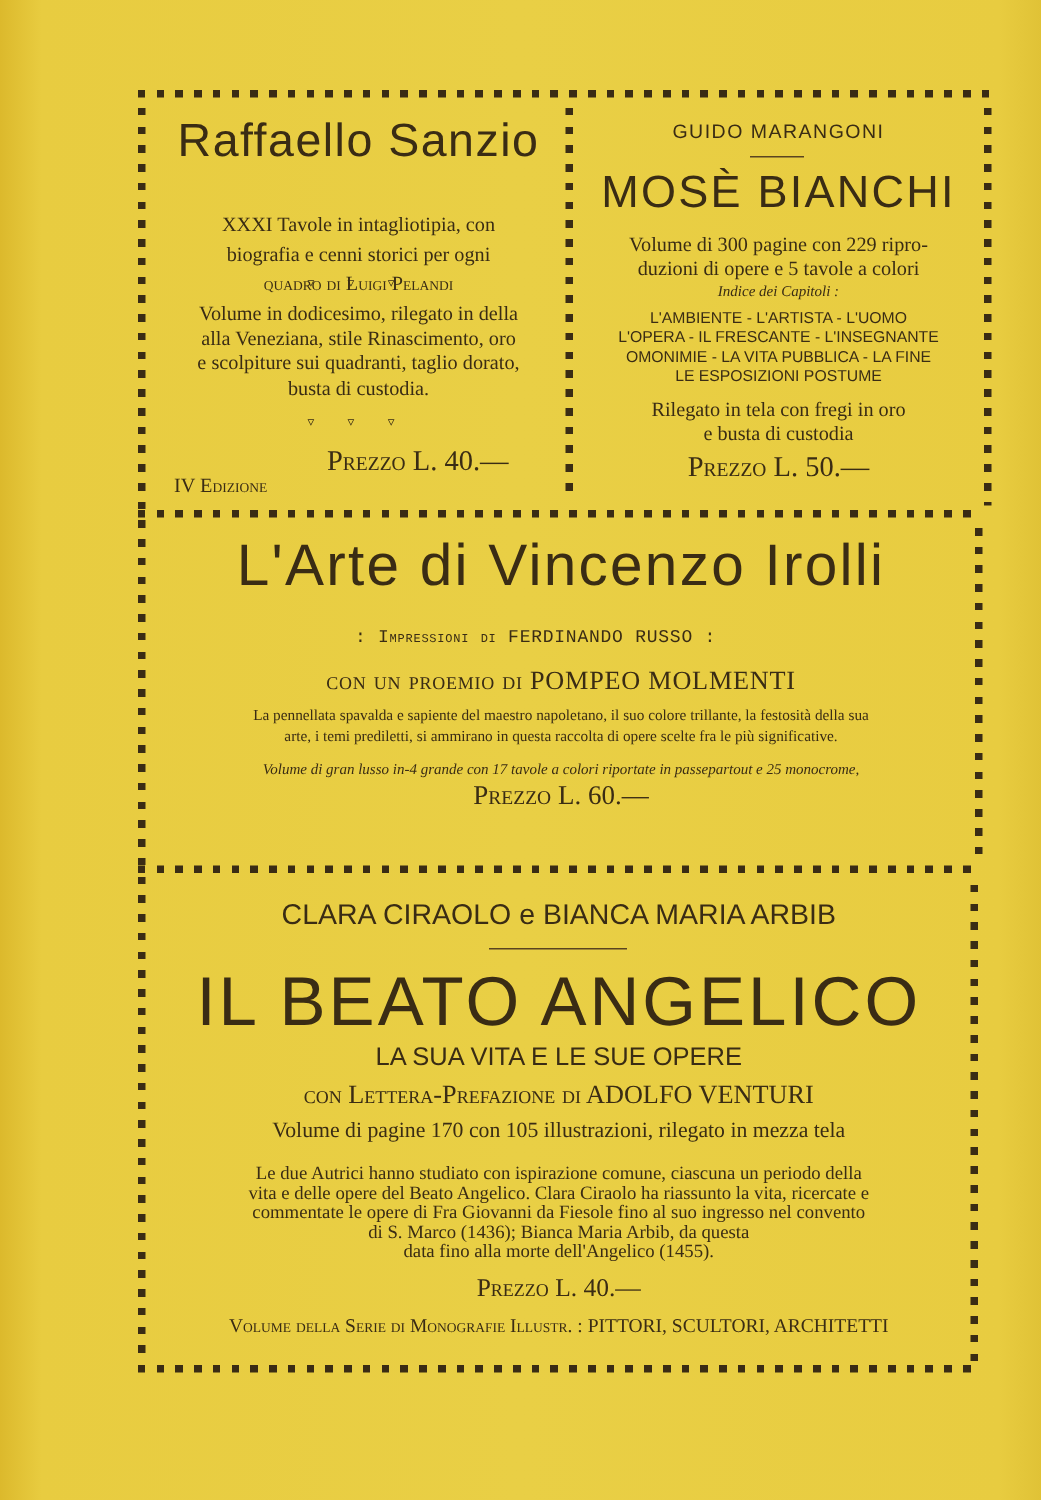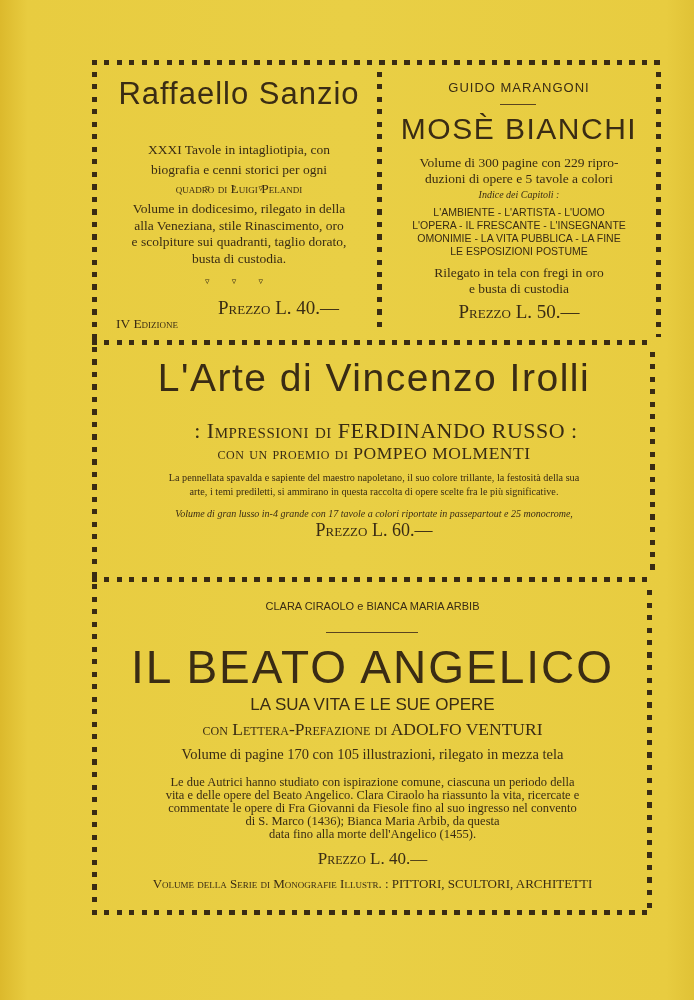--- a/index.html
+++ b/index.html
@@ -70,34 +70,34 @@
     </div>
     <div class="c" style="left:385px;width:268px;top:265px;font-size:13.5px;line-height:15.5px;">
       <div>Rilegato in tela con fregi in oro</div>
       <div>e busta di custodia</div>
     </div>
     <div class="c sc" style="left:385px;width:268px;top:301px;font-size:19px;">Prezzo L. 50.—</div>
   </section>
 
   <section>
     <div class="c sans" style="left:100px;width:548px;top:356px;font-size:39px;letter-spacing:1.5px;">L'Arte di Vincenzo Irolli</div>
-    <div class="c sc" style="left:112px;width:548px;top:418px;font-size:22px;letter-spacing:0.5px;">: Impressioni di FERDINANDO RUSSO :</div>
+    <div class="c sc" style="left:83px;width:548px;top:418px;font-size:12px;letter-spacing:0.5px;font-family:Liberation Mono, monospace;">: Impressioni di FERDINANDO RUSSO :</div>
     <div class="c sc" style="left:100px;width:548px;top:443px;font-size:17.5px;letter-spacing:0.5px;">con un proemio di POMPEO MOLMENTI</div>
     <div class="c" style="left:100px;width:548px;top:471px;font-size:10.2px;line-height:14px;">
       <div>La pennellata spavalda e sapiente del maestro napoletano, il suo colore trillante, la festosità della sua</div>
       <div>arte, i temi prediletti, si ammirano in questa raccolta di opere scelte fra le più significative.</div>
     </div>
     <div class="c" style="left:100px;width:548px;top:507px;font-size:10px;line-height:13px;font-style:italic;">
       <div>Volume di gran lusso in-4 grande con 17 tavole a colori riportate in passepartout e 25 monocrome,</div>
     </div>
     <div class="c sc" style="left:100px;width:548px;top:520px;font-size:18px;">Prezzo L. 60.—</div>
   </section>
 
   <section>
-    <div class="c sans" style="left:100px;width:545px;top:600px;font-size:11px;">CLARA CIRAOLO e BIANCA MARIA ARBIB</div>
+    <div class="c sans" style="left:100px;width:545px;top:600px;font-size:19px;">CLARA CIRAOLO e BIANCA MARIA ARBIB</div>
     <div class="rule" style="left:326px;top:632px;width:92px;"></div>
     <div class="c sans" style="left:100px;width:545px;top:640px;font-size:46px;letter-spacing:2px;">IL BEATO ANGELICO</div>
     <div class="c sans" style="left:100px;width:545px;top:695px;font-size:17px;">LA SUA VITA E LE SUE OPERE</div>
     <div class="c sc" style="left:100px;width:545px;top:719px;font-size:17.5px;">con Lettera-Prefazione di ADOLFO VENTURI</div>
     <div class="c" style="left:100px;width:545px;top:746px;font-size:14.5px;">Volume di pagine 170 con 105 illustrazioni, rilegato in mezza tela</div>
     <div class="c" style="left:100px;width:545px;top:776px;font-size:12.5px;line-height:13px;">
       <div>Le due Autrici hanno studiato con ispirazione comune, ciascuna un periodo della</div>
       <div>vita e delle opere del Beato Angelico. Clara Ciraolo ha riassunto la vita, ricercate e</div>
       <div>commentate le opere di Fra Giovanni da Fiesole fino al suo ingresso nel convento</div>
       <div>di S. Marco (1436); Bianca Maria Arbib, da questa</div>

